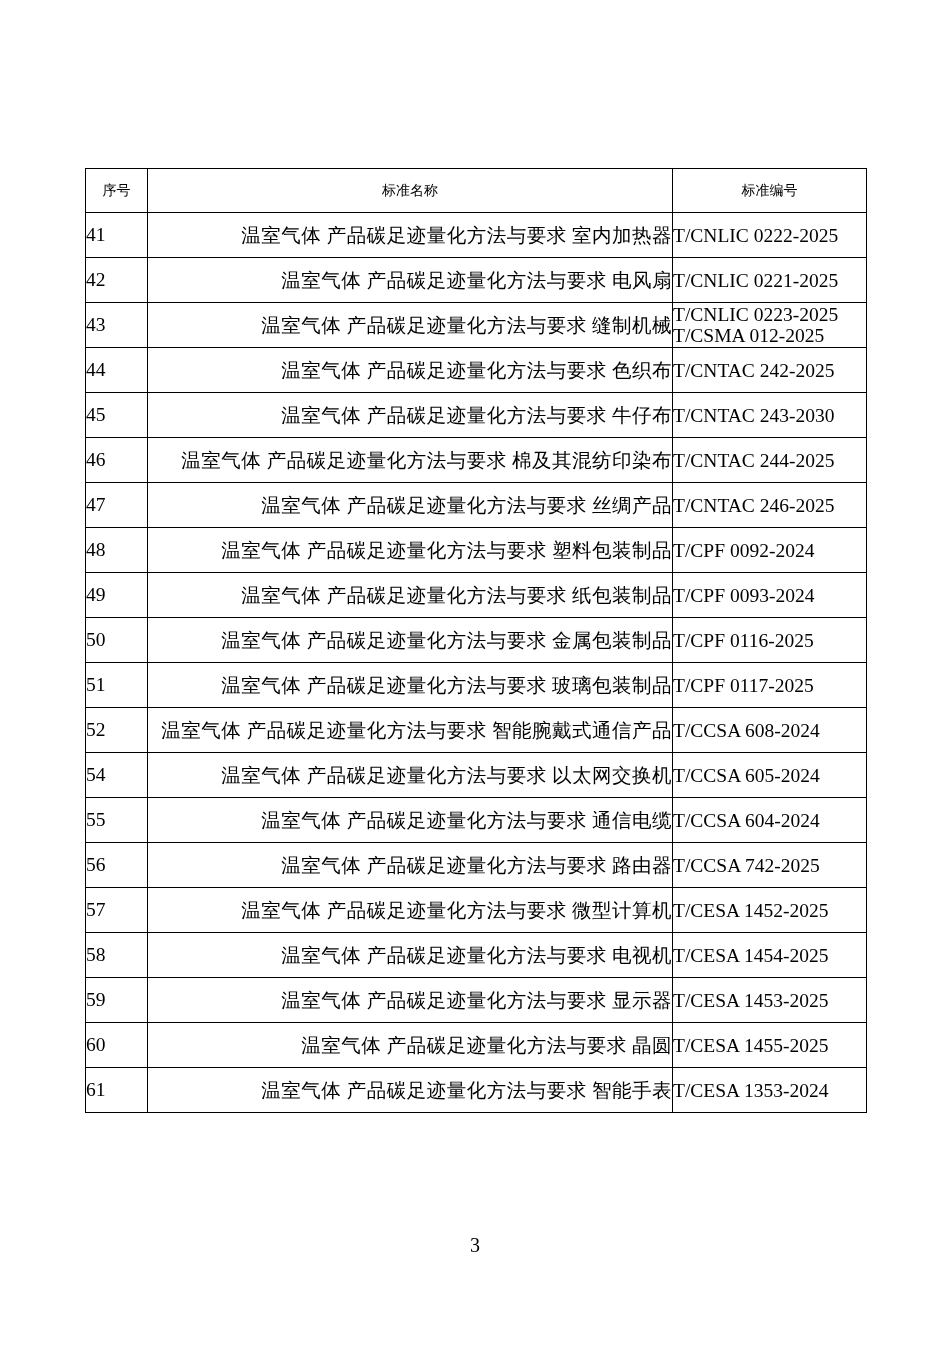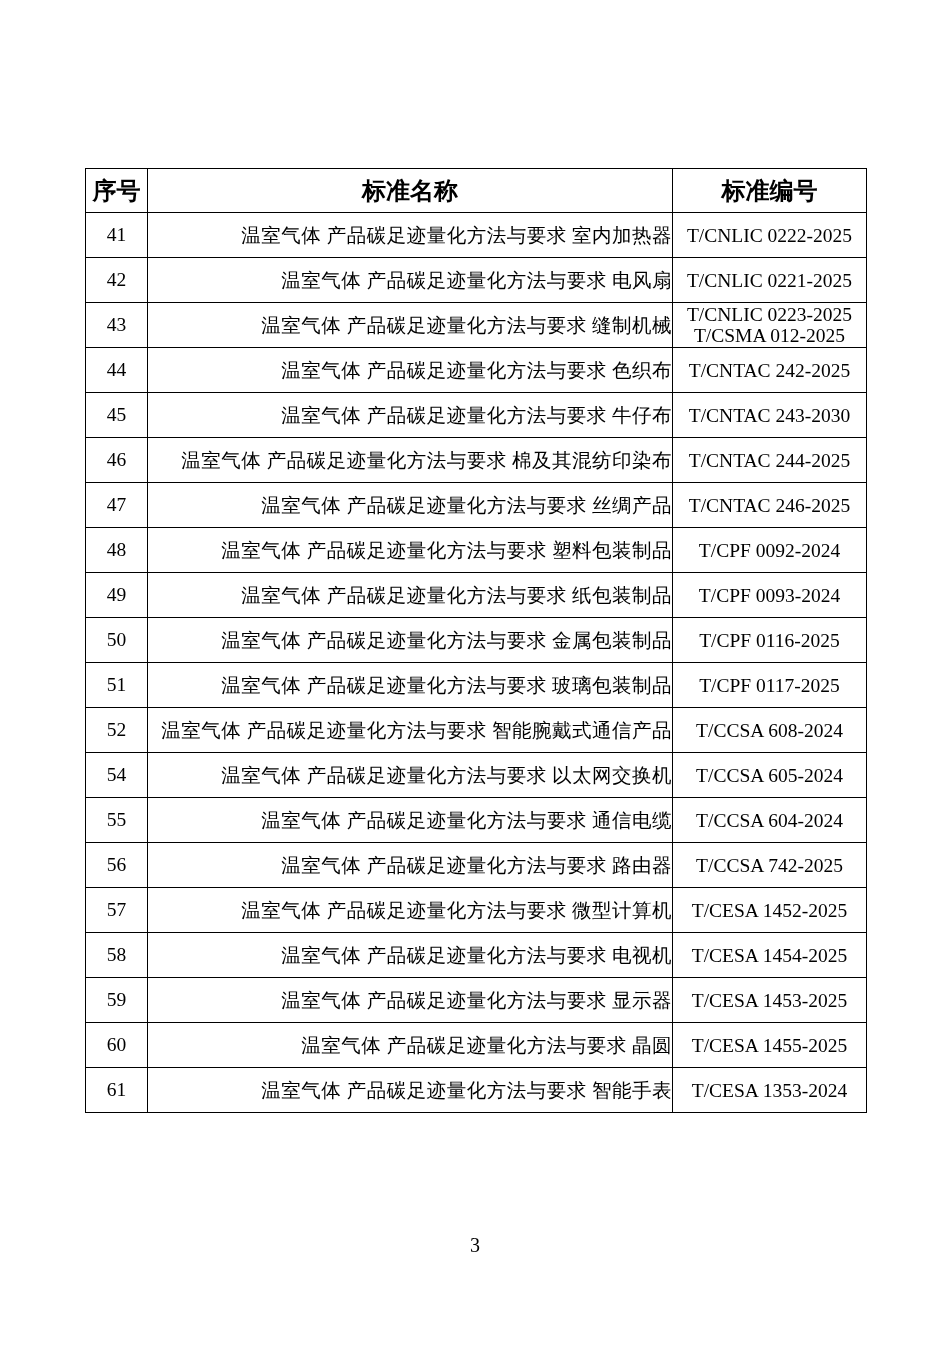--- a/index.html
+++ b/index.html
@@ -31,40 +31,40 @@
   table.standards-table th,
   table.standards-table td {
     border: 1px solid #000000;
     padding: 0;
     vertical-align: middle;
     overflow: hidden;
   }
   table.standards-table th {
     height: 43px;
     font-family: "Liberation Sans", "DejaVu Sans", sans-serif;
-    font-weight: bold;
-    font-size: 24px;
+    font-weight: normal;
+    font-size: 14px;
     text-align: center;
   }
   table.standards-table td {
     height: 44px;
     font-size: 19.5px;
   }
   td.cell-no {
-    text-align: center;
+    text-align: left;
     font-size: 19px;
   }
   td.cell-name {
     text-align: right;
     padding-left: 7px;
     padding-right: 4px;
     letter-spacing: 0.5px;
   }
   td.cell-code {
-    text-align: center;
+    text-align: left;
     line-height: 21px;
   }
   td.cell-code .code-line {
     display: block;
   }
   .page-number {
     position: absolute;
     left: 0;
     top: 1234px;
     width: 100%;

